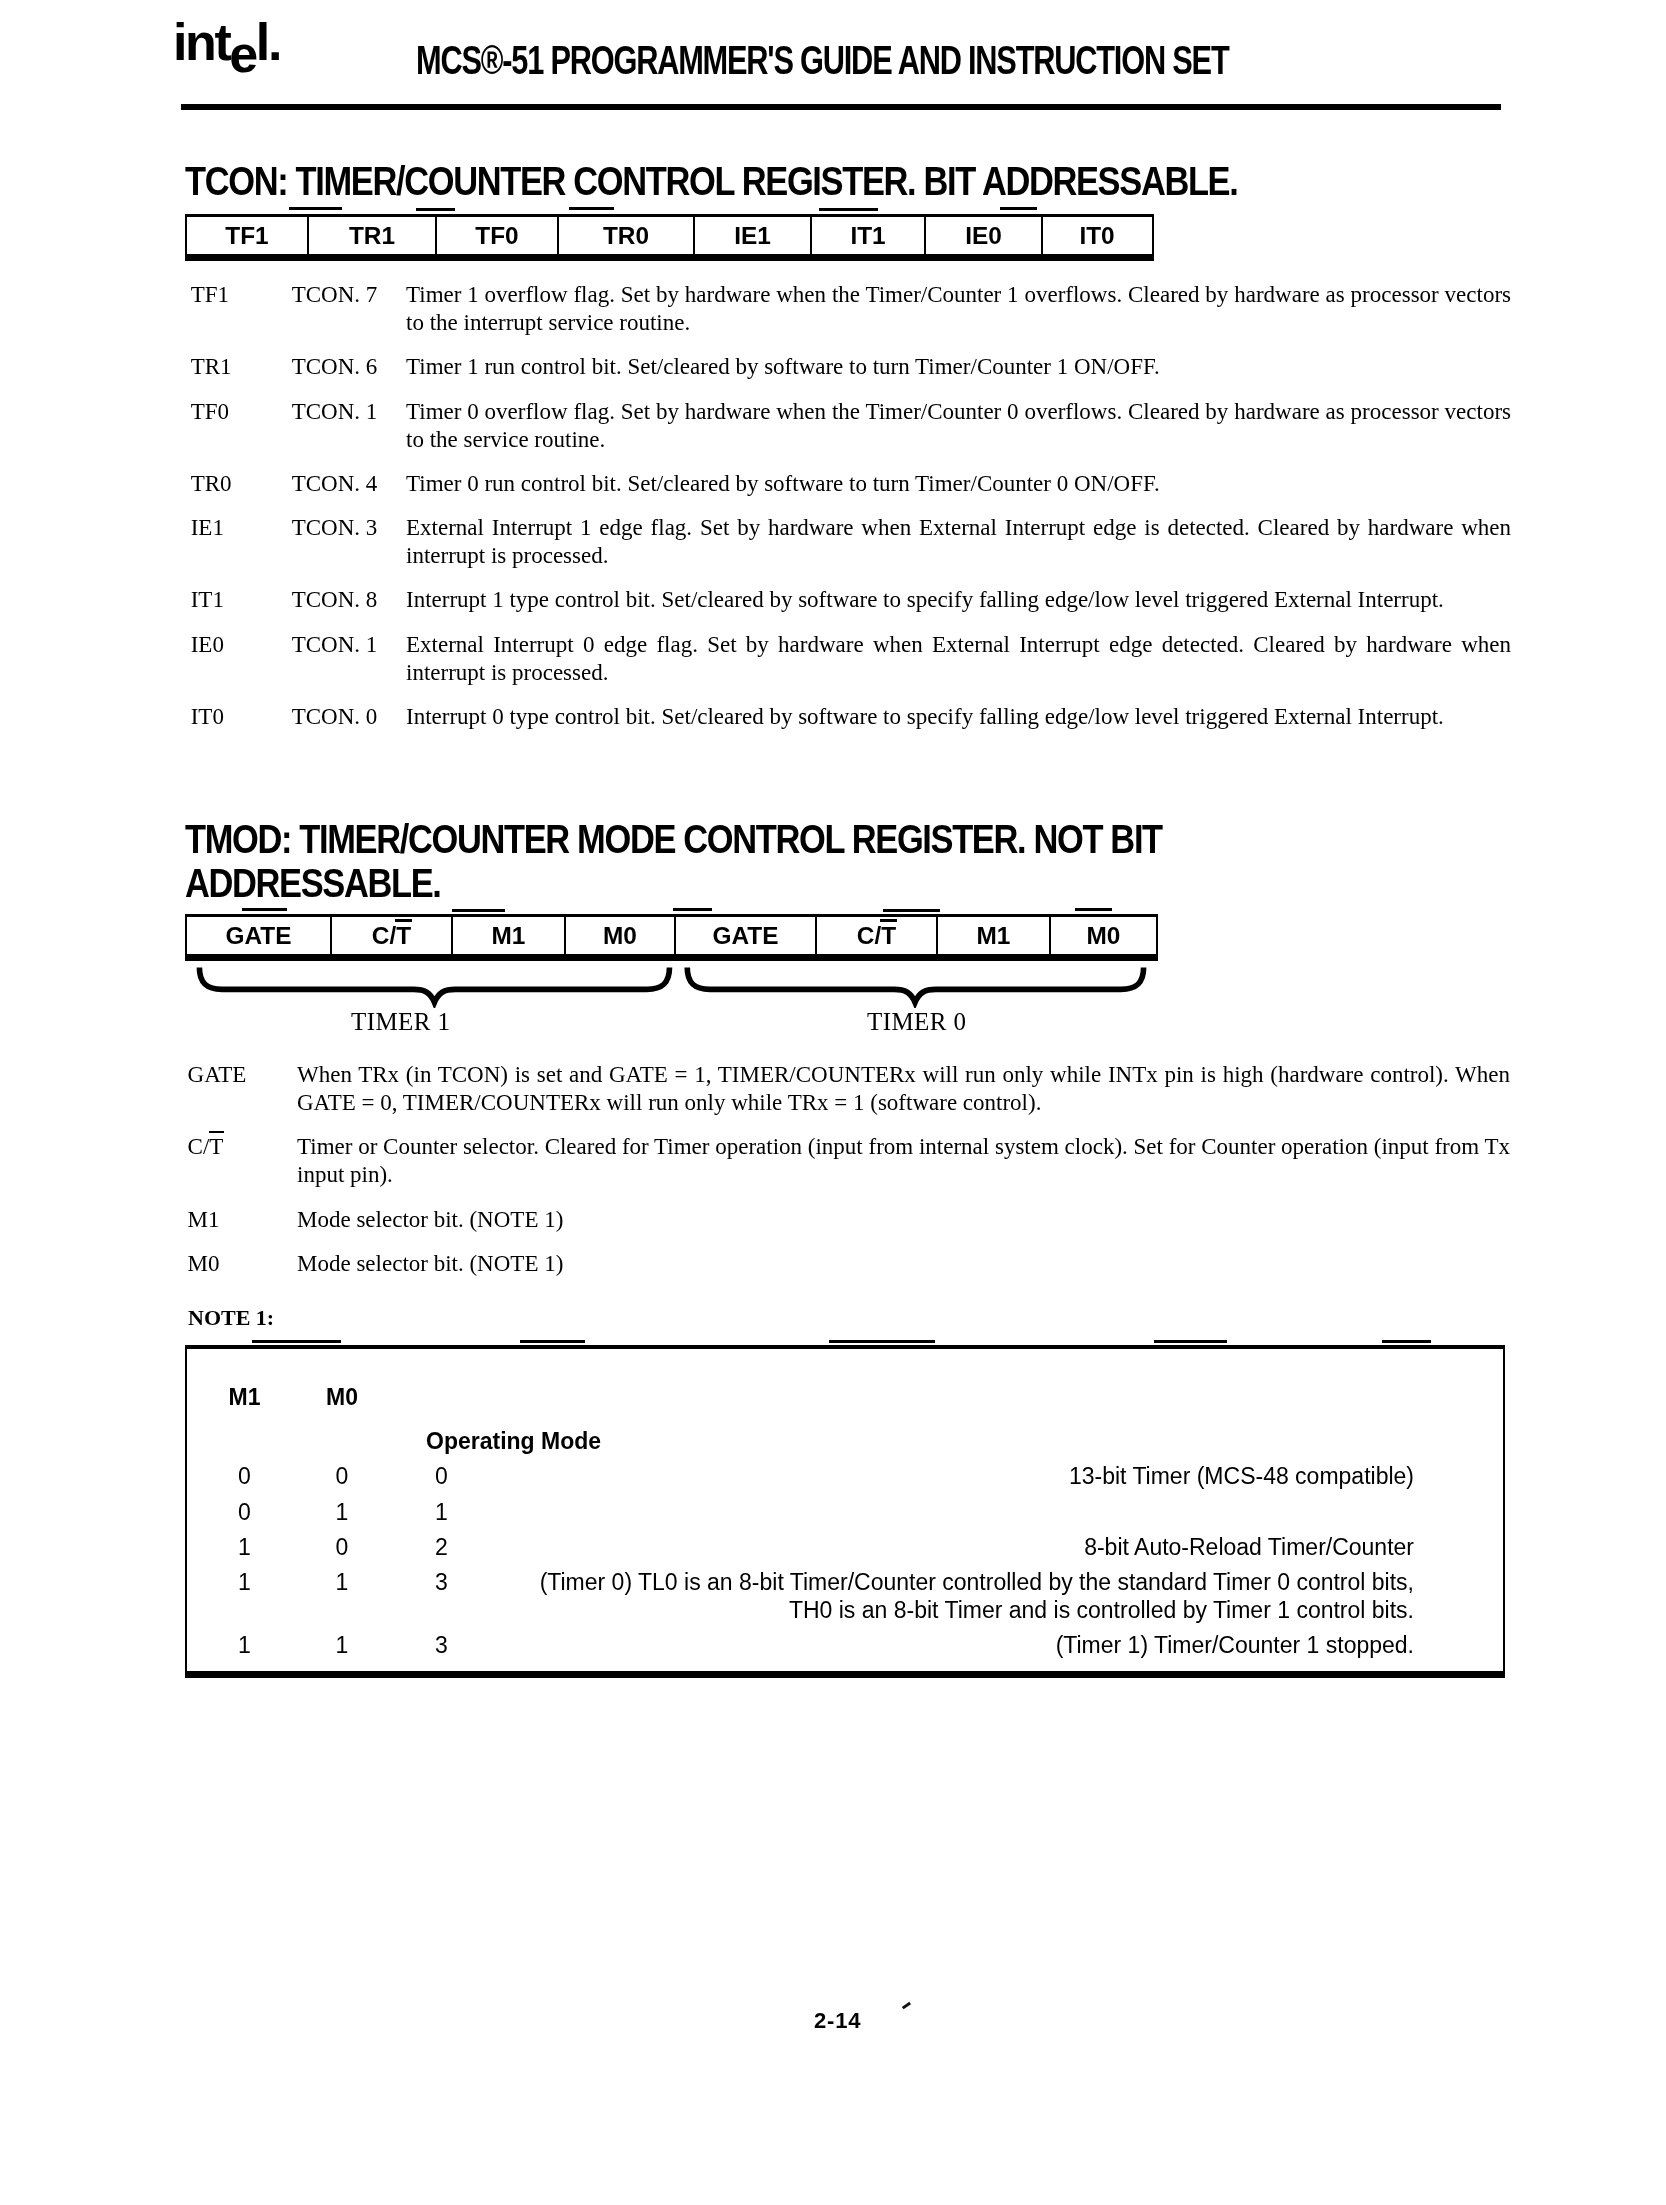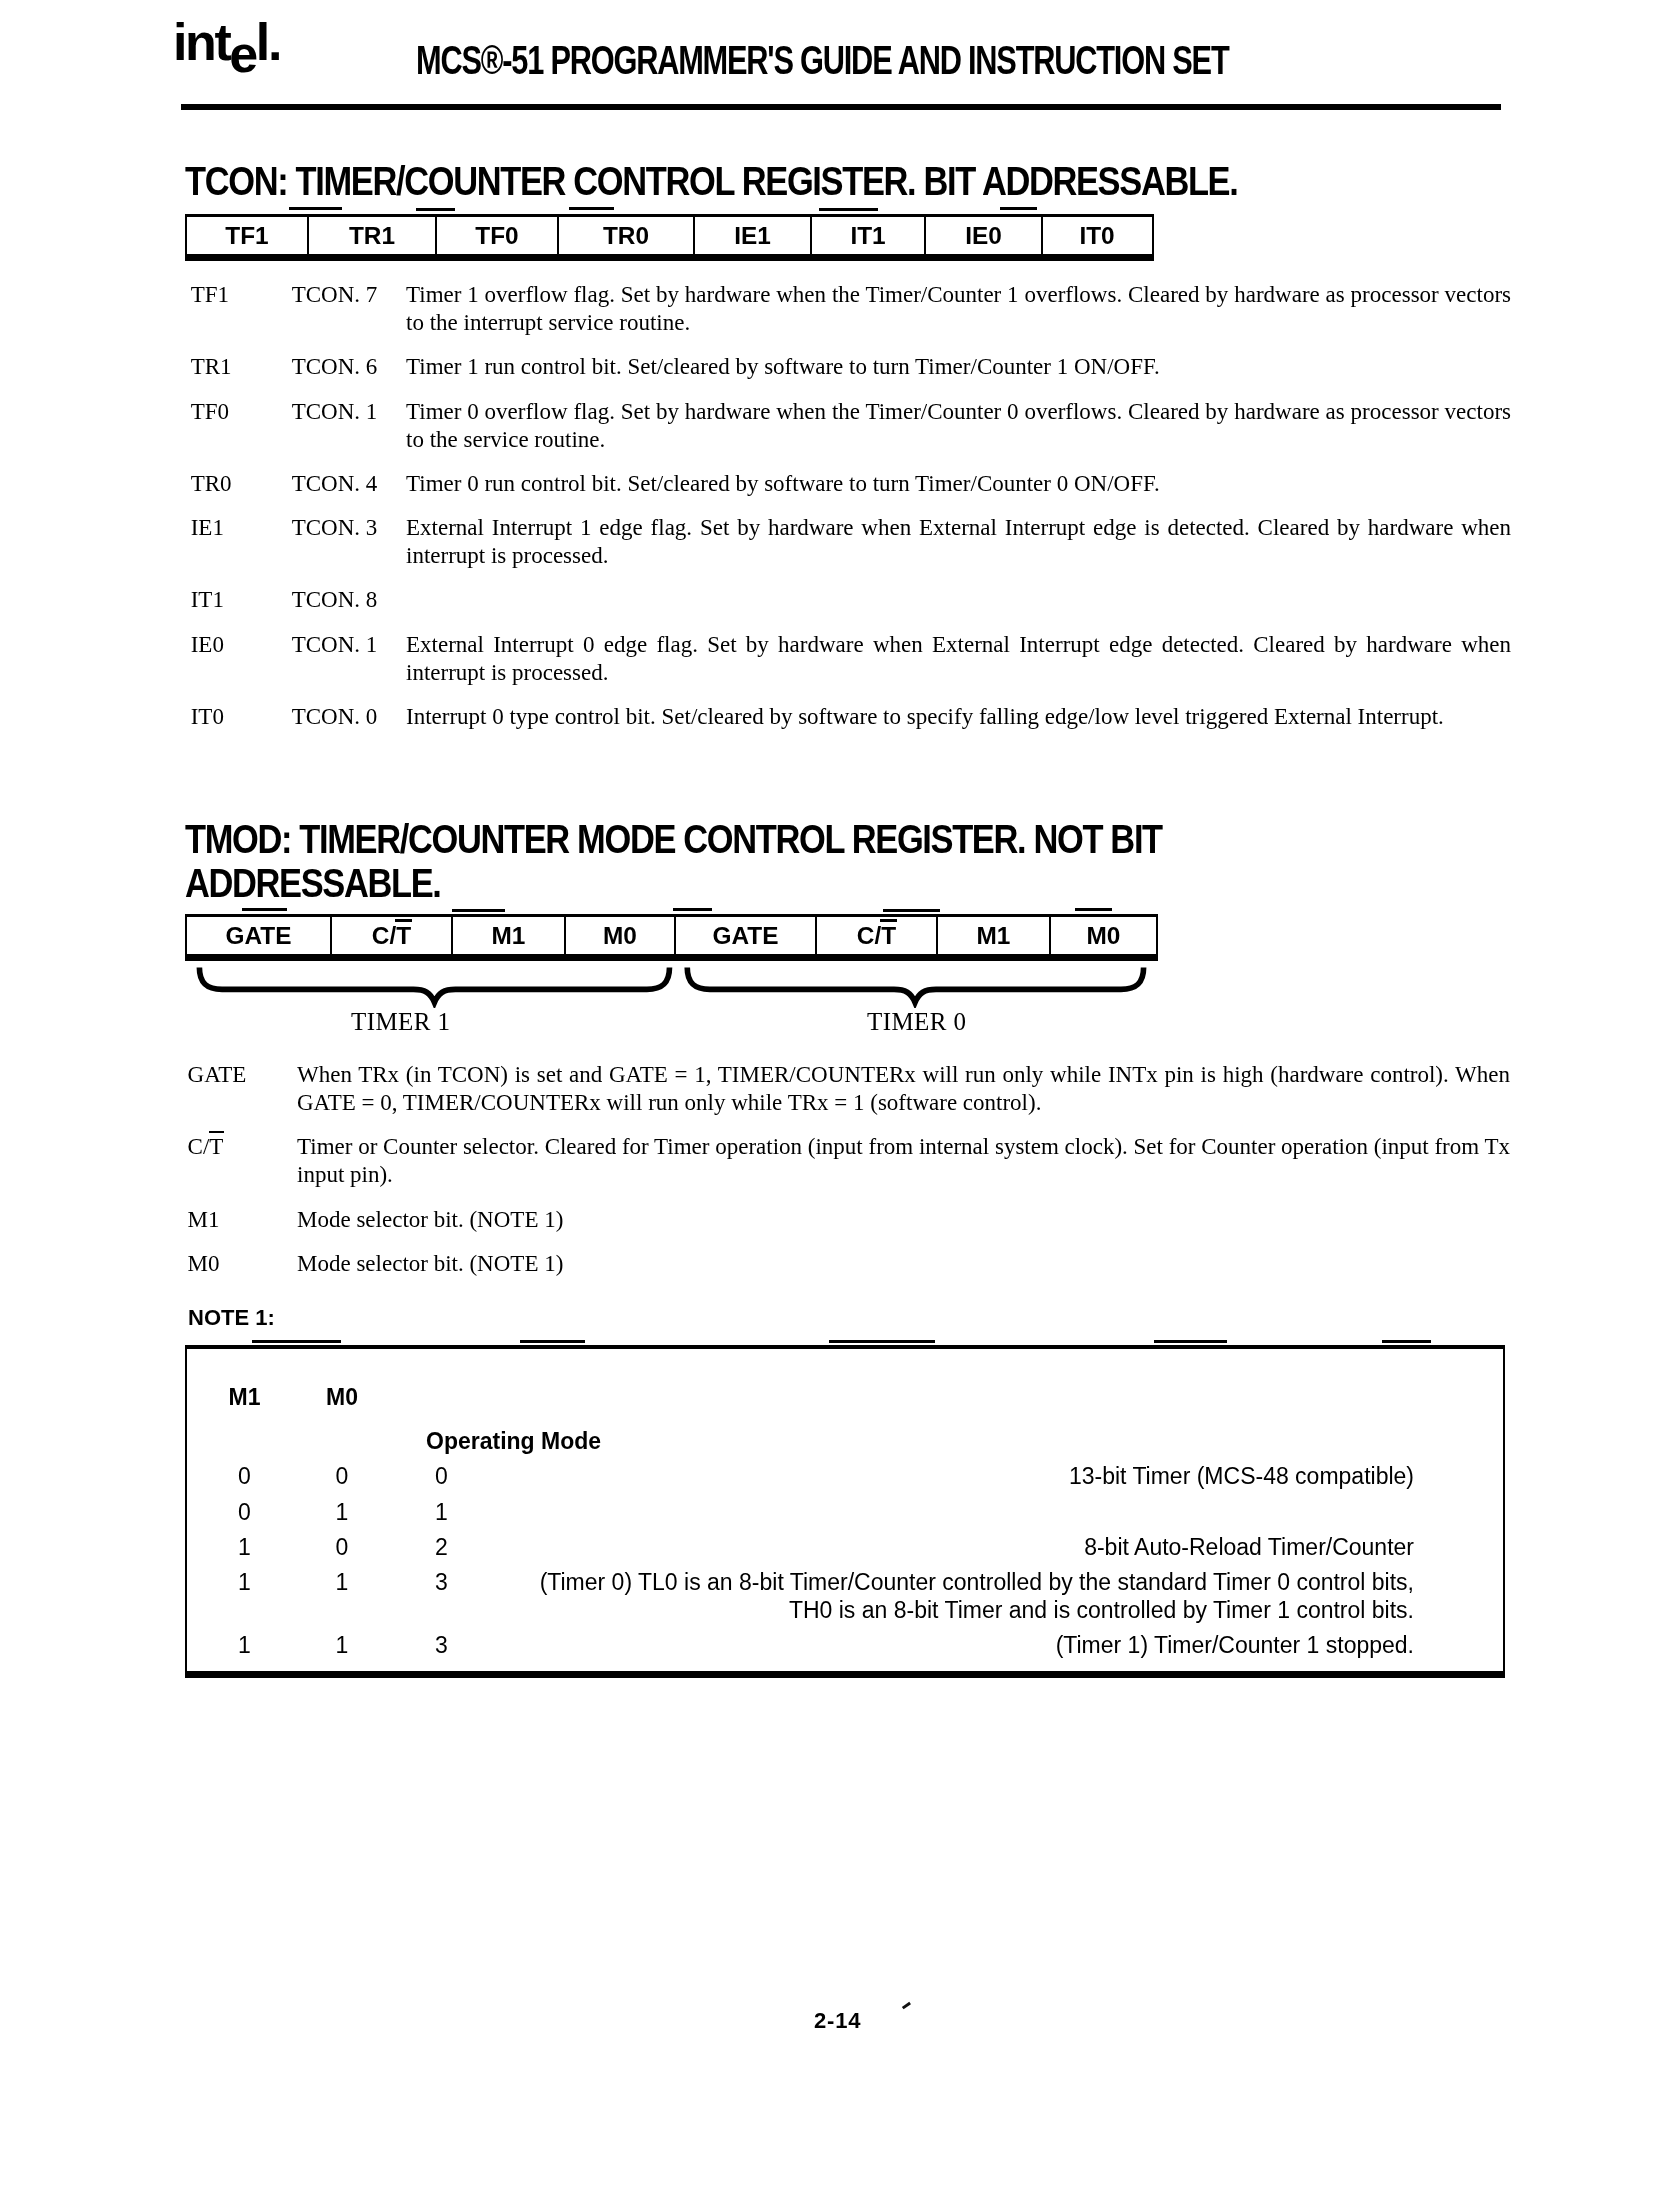--- a/index.html
+++ b/index.html
@@ -98,21 +98,21 @@
   .timer-label {
     position:absolute; top:1008px;
     font-size:25px; letter-spacing:0.4px; white-space:nowrap;
   }
   #timer1-label { left:351px; }
   #timer0-label { left:867px; }
 
   
   .note-label {
     position:absolute; left:188px; top:1305px;
-    font-family:Liberation Sans, sans-serif; font-weight:bold; font-size:22px;
+    font-family:Liberation Serif, serif; font-weight:bold; font-size:22px;
   }
   .note-box {
     position:absolute; left:185px; top:1345px; width:1320px;
     box-sizing:border-box;
     border:2.4px solid #000; border-top-width:4.9px; border-bottom-width:7.3px;
     padding:34px 0 11.4px 13px;
     font-family:"Liberation Sans", sans-serif; font-size:23px; line-height:28px;
   }
   .note-header { display:grid; grid-template-columns:89px 106px 1fr; font-weight:bold; }
   .note-header .hc { text-align:center; }
@@ -202,20 +202,21 @@
         <div class="desc">Timer 0 run control bit. Set/cleared by software to turn Timer/Counter 0 ON/OFF.</div>
       </div>
       <div class="bit-row">
         <span class="term">IE1</span>
         <span class="term">TCON. 3</span>
         <div class="desc">External Interrupt 1 edge flag. Set by hardware when External Interrupt edge is detected. Cleared by hardware when interrupt is processed.</div>
       </div>
       <div class="bit-row">
         <span class="term">IT1</span>
         <span class="term">TCON. 8</span>
+        <div class="desc">Interrupt 1 type control bit. Set/cleared by software to specify falling edge/low level triggered External Interrupt.</div>
       </div>
       <div class="bit-row">
         <span class="term">IE0</span>
         <span class="term">TCON. 1</span>
         <div class="desc">External Interrupt 0 edge flag. Set by hardware when External Interrupt edge detected. Cleared by hardware when interrupt is processed.</div>
       </div>
       <div class="bit-row">
         <span class="term">IT0</span>
         <span class="term">TCON. 0</span>
         <div class="desc">Interrupt 0 type control bit. Set/cleared by software to specify falling edge/low level triggered External Interrupt.</div>

